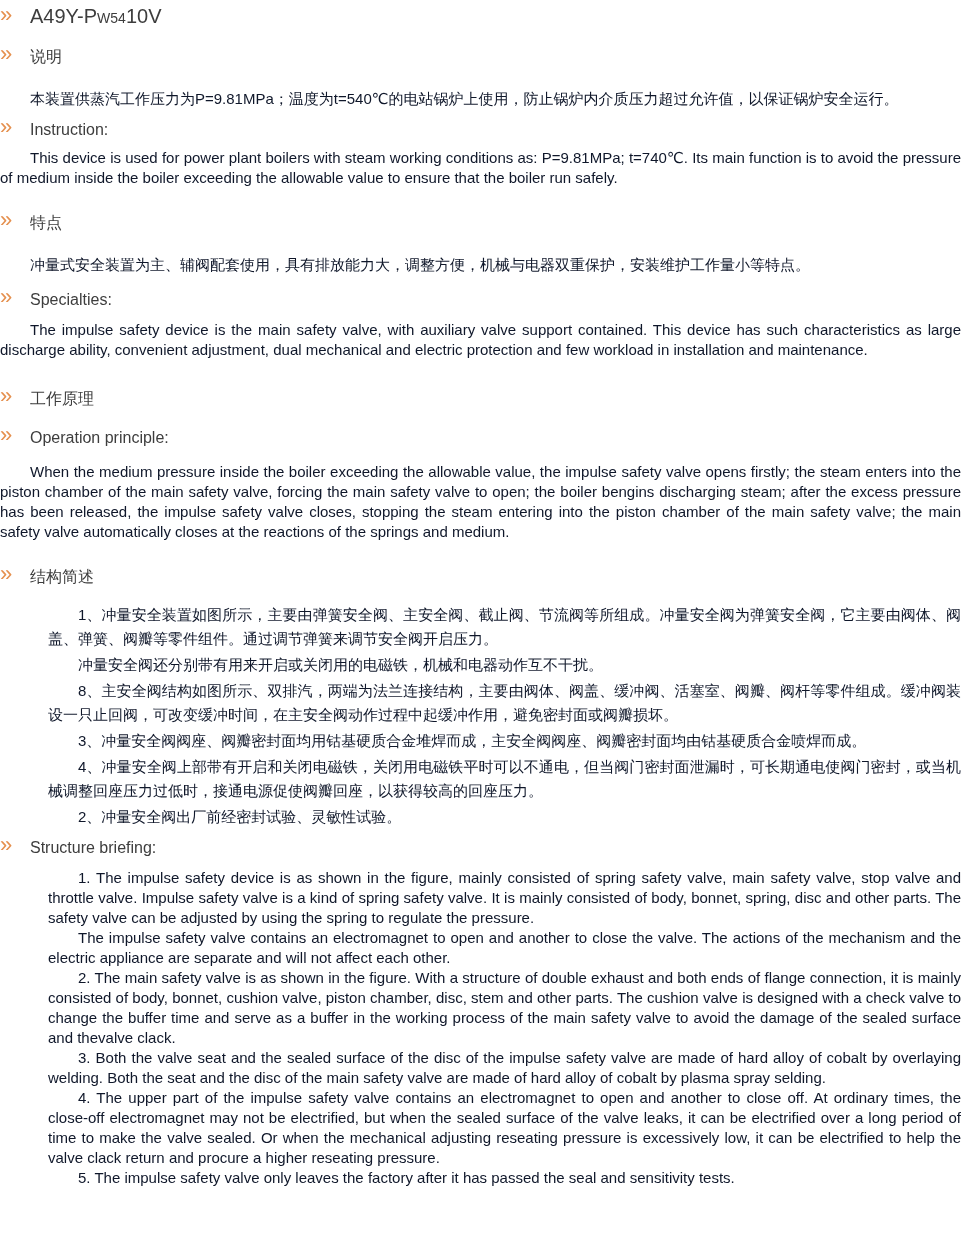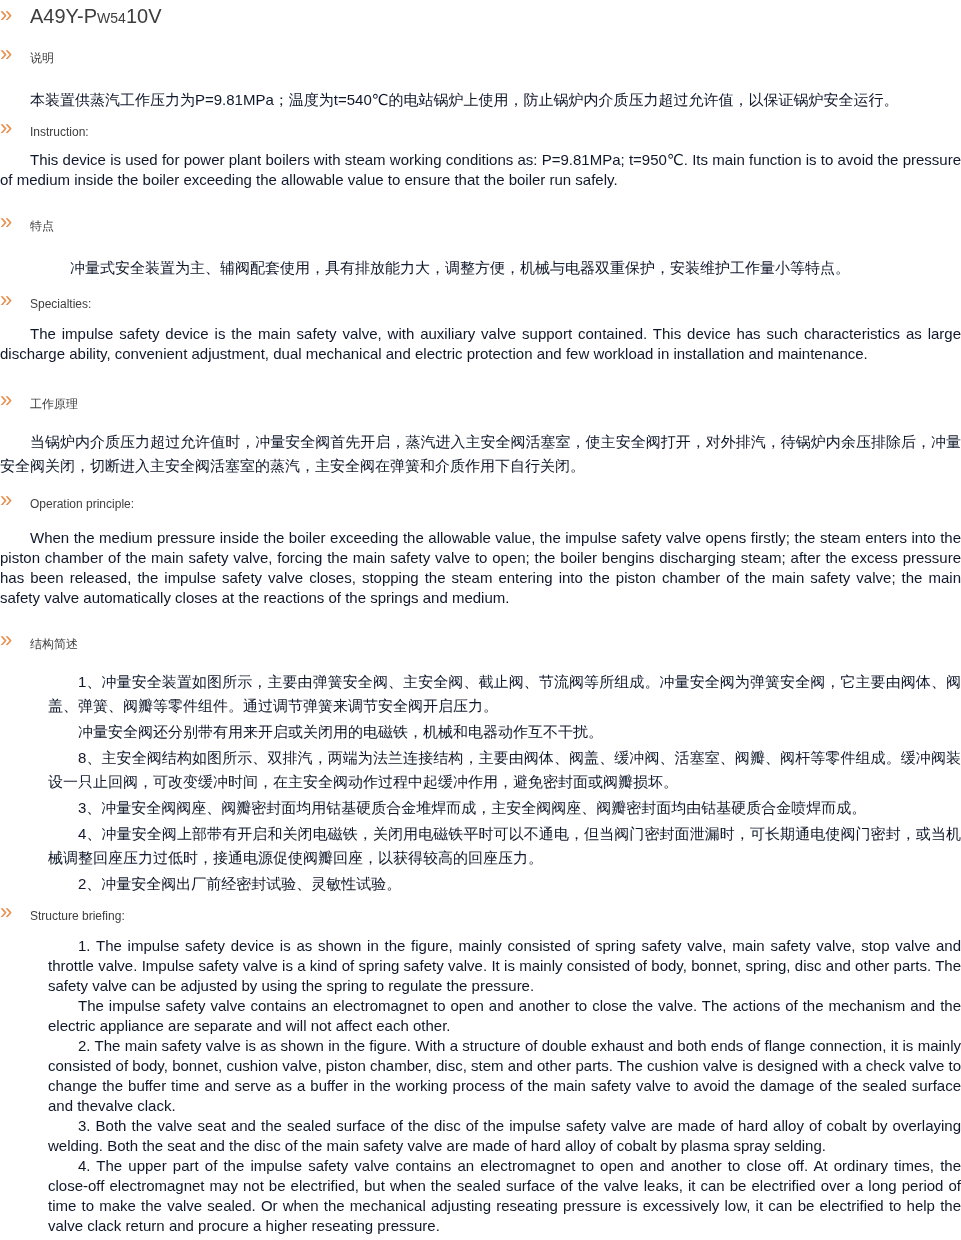--- a/index.html
+++ b/index.html
@@ -28,42 +28,42 @@
   .chev {
     color: #e5904f;
     font-size: 22px;
     line-height: 1;
     width: 17px;
     flex: 0 0 17px;
     letter-spacing: -2px;
     transform: translateY(-1px);
   }
   .heading-text {
-    font-size: 12px;
+    font-size: 16px;
     line-height: 24px;
     font-weight: 400;
     color: #3d3d3d;
   }
   .title-text { font-size: 20px; line-height: 28px; }
   .title-sub { font-size: 14px; }
   
   .para {
     margin: 0;
     text-indent: 2em;
     text-align: justify;
     color: #0f172a;
   }
   .para-en { font-size: 15px; line-height: 20px; }
   .para-cn { font-size: 15px; line-height: 24px; }
   .list .para { margin-bottom: 2px; padding-left: 48px; }
   .list-en .para { margin-bottom: 0; }
   
   .mb6  { margin-bottom: 6px; }
   .mb8  { margin-bottom: 8px; }
-  .mb10 { margin-bottom: 10px; padding-left: 40px; }
+  .mb10 { margin-bottom: 10px; }
   .mb12 { margin-bottom: 12px; }
   .mb14 { margin-bottom: 14px; }
   .mb18 { margin-bottom: 18px; }
   .mb22 { margin-bottom: 22px; }
   .mb26 { margin-bottom: 26px; }
   .mt4  { margin-top: 4px; }
 </style>
 </head>
 <body>
 
@@ -77,39 +77,38 @@
   <div class="heading-row mb18">
     <span class="chev">»</span>
     <span class="heading-text">说明</span>
   </div>
   <p class="para para-cn mb6">本装置供蒸汽工作压力为P=9.81MPa；温度为t=540℃的电站锅炉上使用，防止锅炉内介质压力超过允许值，以保证锅炉安全运行。</p>
 
   <div class="heading-row mb6">
     <span class="chev">»</span>
     <span class="heading-text">Instruction:</span>
   </div>
-  <p class="para para-en mb22">This device is used for power plant boilers with steam working conditions as: P=9.81MPa; t=950℃. Its main function is to avoid the pressure of medium inside the boiler exceeding the allowable value to ensure that the boiler run safely.</p>
+  <p class="para para-en mb22">This device is used for power plant boilers with steam working conditions as: P=9.81MPa; t=740℃. Its main function is to avoid the pressure of medium inside the boiler exceeding the allowable value to ensure that the boiler run safely.</p>
 
   <div class="heading-row mb18">
     <span class="chev">»</span>
     <span class="heading-text">特点</span>
   </div>
   <p class="para para-cn mb10">冲量式安全装置为主、辅阀配套使用，具有排放能力大，调整方便，机械与电器双重保护，安装维护工作量小等特点。</p>
 
   <div class="heading-row mb8">
     <span class="chev">»</span>
     <span class="heading-text">Specialties:</span>
   </div>
   <p class="para para-en mb26">The impulse safety device is the main safety valve, with auxiliary valve support contained. This device has such characteristics as large discharge ability, convenient adjustment, dual mechanical and electric protection and few workload in installation and maintenance.</p>
 
   <div class="heading-row mb14">
     <span class="chev">»</span>
     <span class="heading-text">工作原理</span>
   </div>
-  <p class="para para-cn mb12">当锅炉内介质压力超过允许值时，冲量安全阀首先开启，蒸汽进入主安全阀活塞室，使主安全阀打开，对外排汽，待锅炉内余压排除后，冲量安全阀关闭，切断进入主安全阀活塞室的蒸汽，主安全阀在弹簧和介质作用下自行关闭。</p>
 
   <div class="heading-row mb12">
     <span class="chev">»</span>
     <span class="heading-text">Operation principle:</span>
   </div>
   <p class="para para-en mb22">When the medium pressure inside the boiler exceeding the allowable value, the impulse safety valve opens firstly; the steam enters into the piston chamber of the main safety valve, forcing the main safety valve to open; the boiler bengins discharging steam; after the excess pressure has been released, the impulse safety valve closes, stopping the steam entering into the piston chamber of the main safety valve; the main safety valve automatically closes at the reactions of the springs and medium.</p>
 
   <div class="heading-row mb14">
     <span class="chev">»</span>
     <span class="heading-text">结构简述</span>

